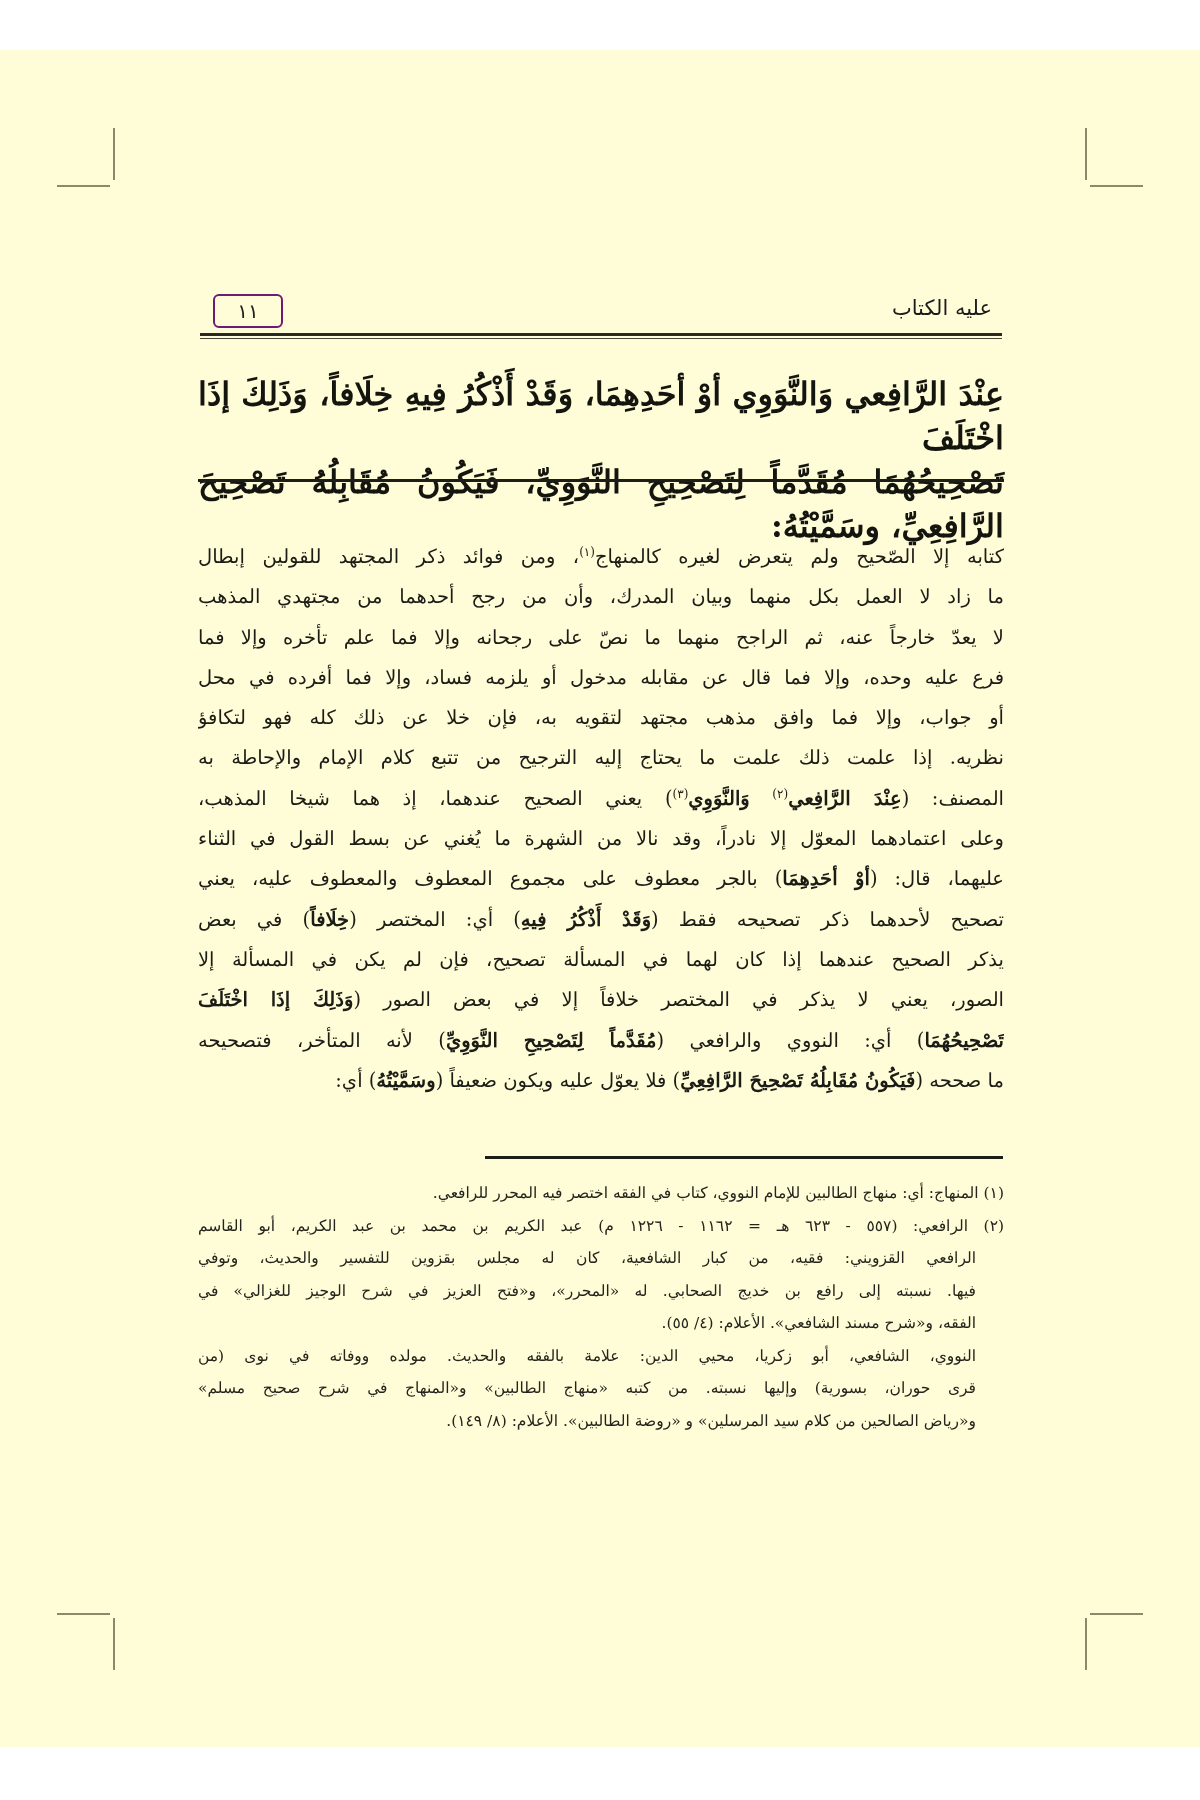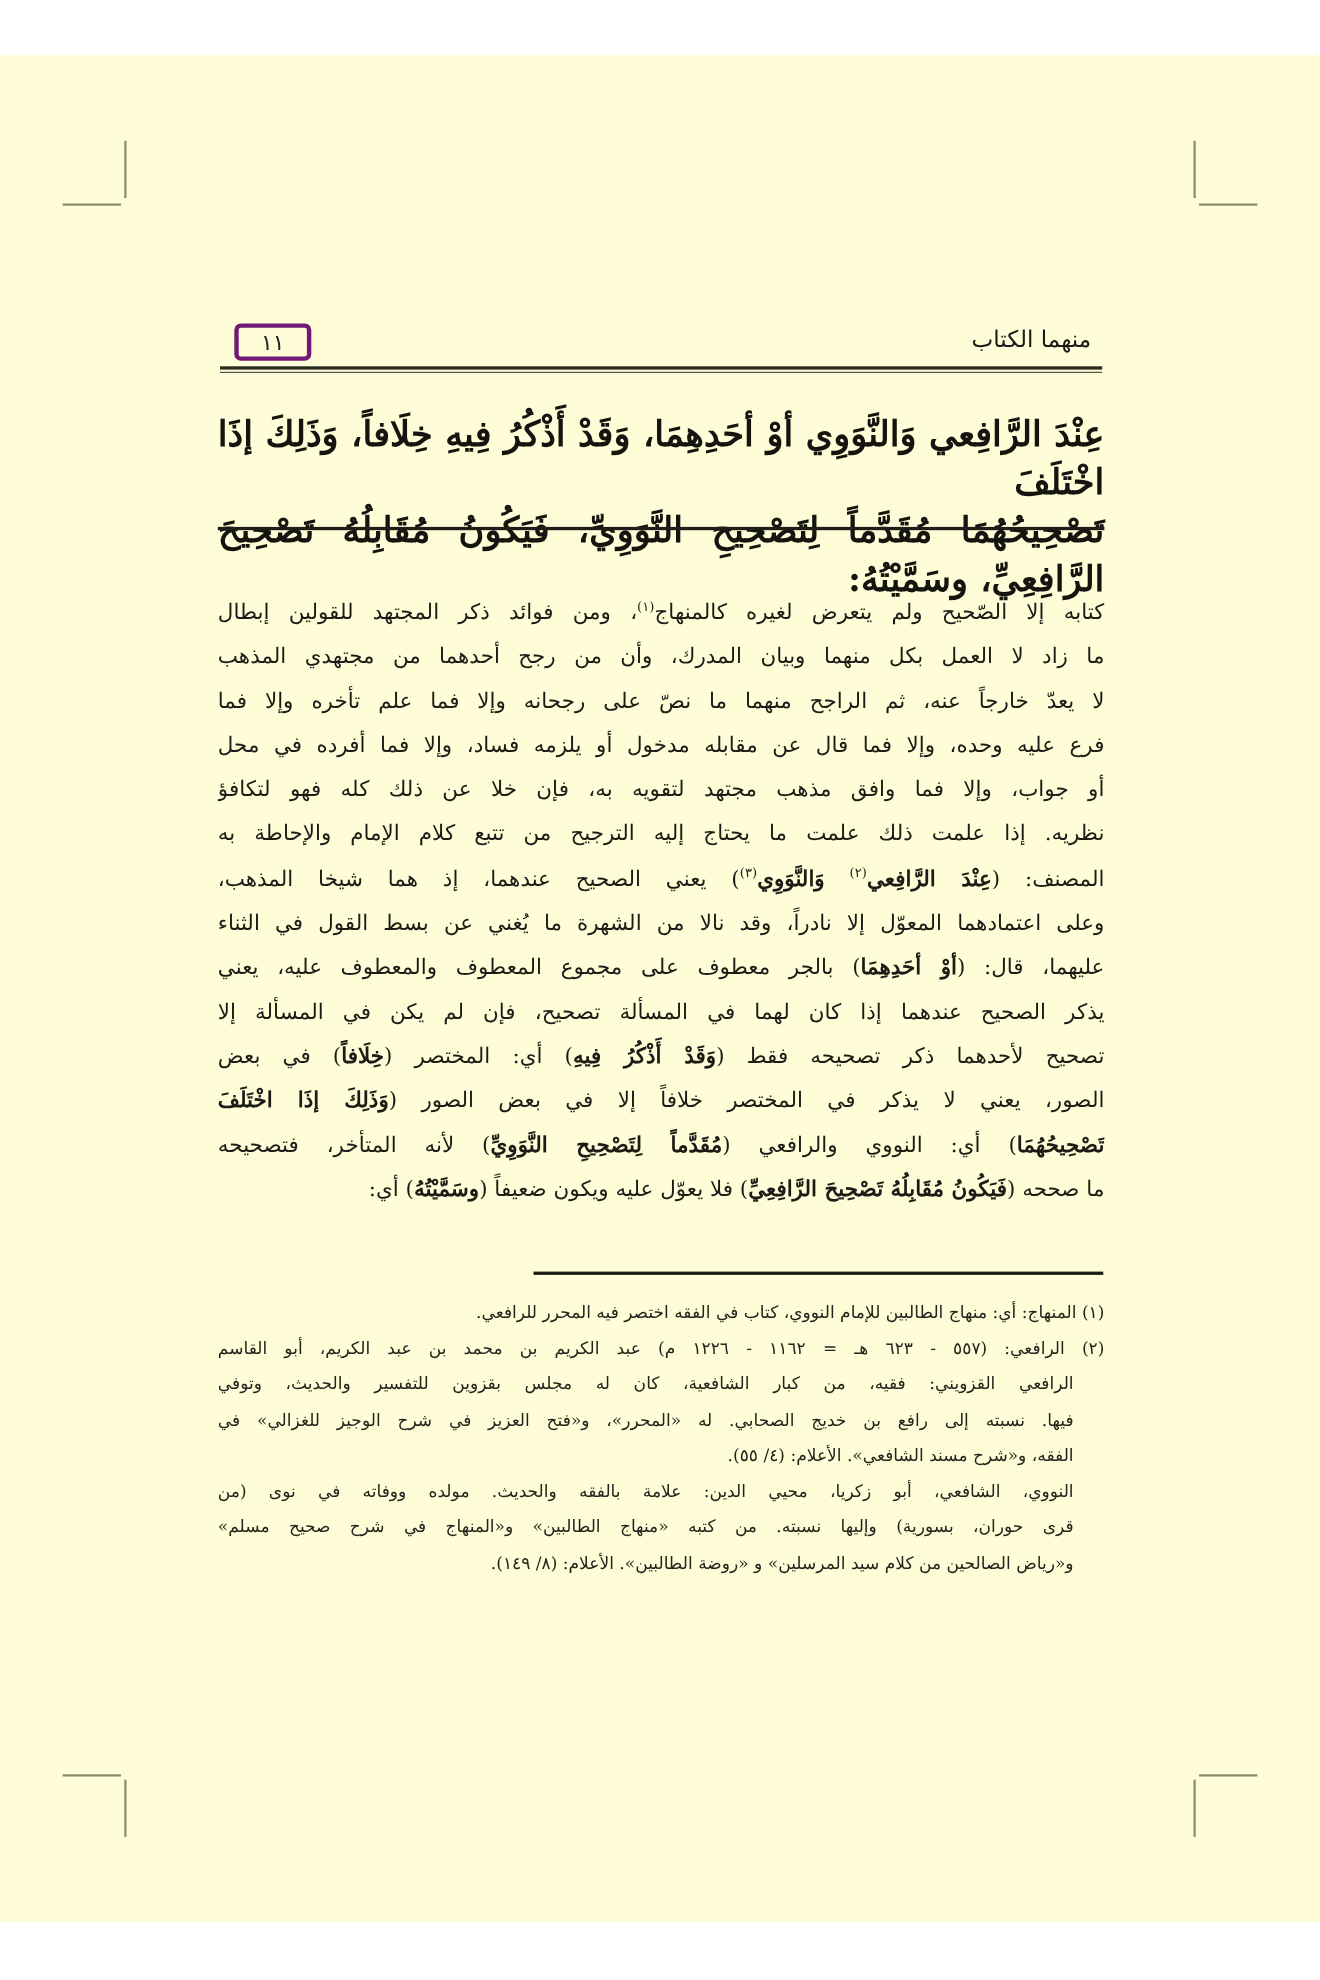--- a/index.html
+++ b/index.html
@@ -36,21 +36,21 @@
       top: 292px;
       width: 802px;
       height: 40px;
     }
     .page-num-box {
       position: absolute;
       left: 13px;
       top: 2px;
       width: 70px;
       height: 34px;
-      border: 4px solid #701a75;
+      border: 2px solid #701a75;
       border-radius: 6px;
       display: flex;
       align-items: center;
       justify-content: center;
       font-family: "DejaVu Sans", sans-serif;
       font-size: 20px;
       color: #222;
       box-sizing: border-box;
     }
     .running-title {
@@ -168,42 +168,42 @@
 <div class="crop h" style="left:57px;top:185px;"></div>
 <div class="crop v" style="left:1085px;top:128px;"></div>
 <div class="crop h" style="left:1090px;top:185px;"></div>
 <div class="crop h" style="left:57px;top:1613px;"></div>
 <div class="crop v" style="left:113px;top:1618px;"></div>
 <div class="crop h" style="left:1090px;top:1613px;"></div>
 <div class="crop v" style="left:1085px;top:1618px;"></div>
 
 <div class="header">
   <div class="page-num-box">١١</div>
-  <div class="running-title">منهما الكتاب</div>
+  <div class="running-title">عليه الكتاب</div>
 </div>
 <div class="rule-double"></div>
 
 <div class="matn">
   <div>عِنْدَ الرَّافِعي وَالنَّوَوِي أوْ أحَدِهِمَا، وَقَدْ أَذْكُرُ فِيهِ خِلَافاً، وَذَلِكَ إذَا اخْتَلَفَ</div>
   <div>تَصْحِيحُهُمَا مُقَدَّماً لِتَصْحِيحِ النَّوَوِيِّ، فَيَكُونُ مُقَابِلُهُ تَصْحِيحَ الرَّافِعِيِّ، وسَمَّيْتُهُ:</div>
 </div>
 <div class="rule-main"></div>
 
 <div class="sharh" id="sharh">
     <span class="line"><span>كتابه إلا الصّحيح ولم يتعرض لغيره كالمنهاج</span><sup class="fn">(١)</sup><span>، ومن فوائد ذكر المجتهد للقولين إبطال</span></span>
     <span class="line"><span>ما زاد لا العمل بكل منهما وبيان المدرك، وأن من رجح أحدهما من مجتهدي المذهب</span></span>
     <span class="line"><span>لا يعدّ خارجاً عنه، ثم الراجح منهما ما نصّ على رجحانه وإلا فما علم تأخره وإلا فما</span></span>
     <span class="line"><span>فرع عليه وحده، وإلا فما قال عن مقابله مدخول أو يلزمه فساد، وإلا فما أفرده في محل</span></span>
     <span class="line"><span>أو جواب، وإلا فما وافق مذهب مجتهد لتقويه به، فإن خلا عن ذلك كله فهو لتكافؤ</span></span>
     <span class="line"><span>نظريه. إذا علمت ذلك علمت ما يحتاج إليه الترجيح من تتبع كلام الإمام والإحاطة به</span></span>
     <span class="line"><span>المصنف: (</span><span class="q">عِنْدَ الرَّافِعي</span><sup class="fn">(٢)</sup><span> </span><span class="q">وَالنَّوَوِي</span><sup class="fn">(٣)</sup><span>) يعني الصحيح عندهما، إذ هما شيخا المذهب،</span></span>
     <span class="line"><span>وعلى اعتمادهما المعوّل إلا نادراً، وقد نالا من الشهرة ما يُغني عن بسط القول في الثناء</span></span>
     <span class="line"><span>عليهما، قال: (</span><span class="q">أوْ أحَدِهِمَا</span><span>) بالجر معطوف على مجموع المعطوف والمعطوف عليه، يعني</span></span>
+    <span class="line"><span>تصحيح لأحدهما ذكر تصحيحه فقط (</span><span class="q">وَقَدْ أَذْكُرُ فِيهِ</span><span>) أي: المختصر (</span><span class="q">خِلَافاً</span><span>) في بعض</span></span>
     <span class="line"><span>يذكر الصحيح عندهما إذا كان لهما في المسألة تصحيح، فإن لم يكن في المسألة إلا</span></span>
-    <span class="line"><span>تصحيح لأحدهما ذكر تصحيحه فقط (</span><span class="q">وَقَدْ أَذْكُرُ فِيهِ</span><span>) أي: المختصر (</span><span class="q">خِلَافاً</span><span>) في بعض</span></span>
     <span class="line"><span>الصور، يعني لا يذكر في المختصر خلافاً إلا في بعض الصور (</span><span class="q">وَذَلِكَ إذَا اخْتَلَفَ</span></span>
     <span class="line"><span class="q">تَصْحِيحُهُمَا</span><span>) أي: النووي والرافعي (</span><span class="q">مُقَدَّماً لِتَصْحِيحِ النَّوَوِيِّ</span><span>) لأنه المتأخر، فتصحيحه</span></span>
     <span class="line last"><span>ما صححه (</span><span class="q">فَيَكُونُ مُقَابِلُهُ تَصْحِيحَ الرَّافِعِيِّ</span><span>) فلا يعوّل عليه ويكون ضعيفاً (</span><span class="q">وسَمَّيْتُهُ</span><span>) أي:</span></span>
   </div>
 
 <div class="rule-footnote"></div>
 
 <div class="footnotes" id="footnotes">
     <div class="footnote">
       <span class="fn-line last"><span>(١) </span><span>المنهاج: أي: منهاج الطالبين للإمام النووي، كتاب في الفقه اختصر فيه المحرر للرافعي.</span></span>

